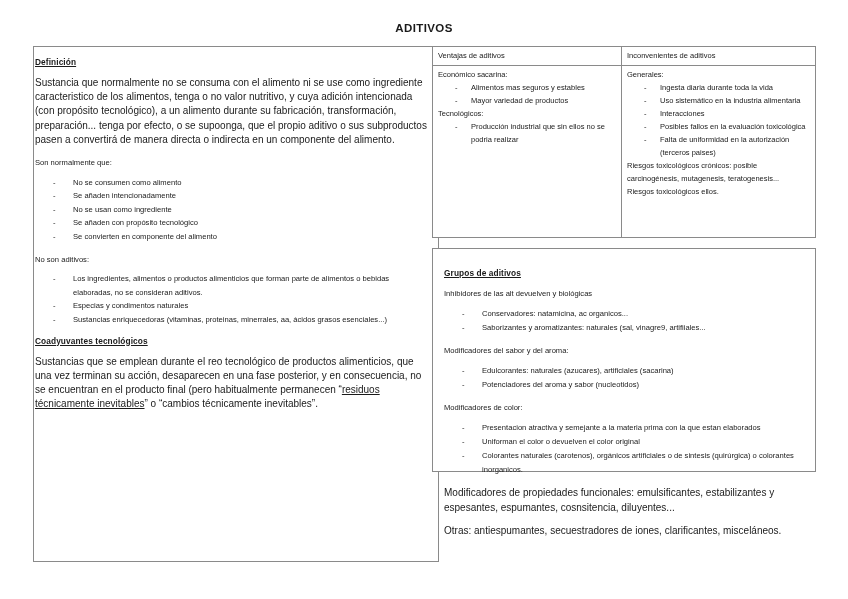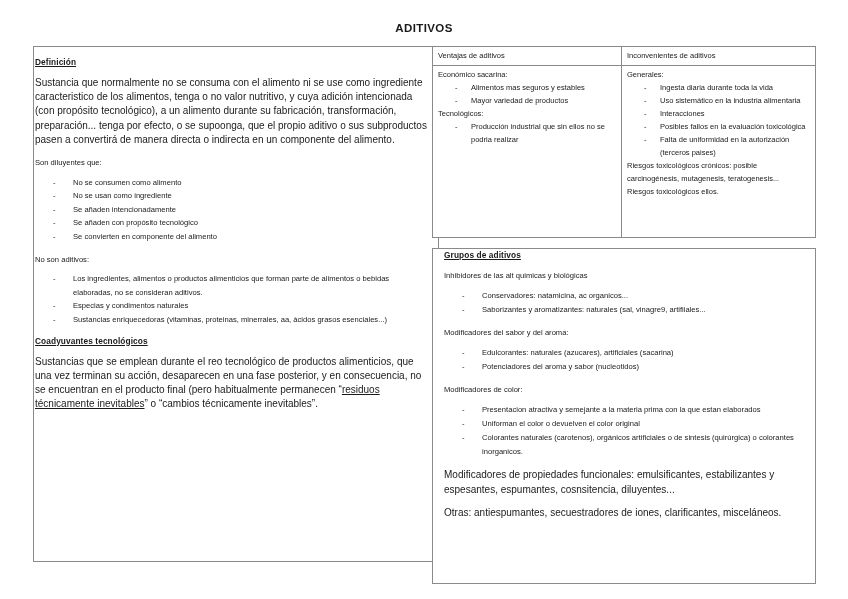--- a/index.html
+++ b/index.html
@@ -73,22 +73,22 @@
     width: 194px;
     box-sizing: border-box;
     padding: 2px 5px 3px 5px;
   }
 
   
   #groups-box {
     left: 432px;
     top: 248px;
     width: 384px;
-    height: 336px;
-    padding: 1px 10px 8px 11px;
+    height: 224px;
+    padding: 19px 10px 8px 11px;
   }
 
   
   .heading {
     font-size: 8.3px;
     font-weight: bold;
     text-decoration: underline;
     margin: 0 0 9px 0;
     letter-spacing: 0.1px;
   }
@@ -147,26 +147,26 @@
 <body>
 
 <div id="page-title">ADITIVOS</div>
 
 <div class="box" id="definition-box">
 
   <div class="heading">Definición</div>
 
   <div class="para">Sustancia que normalmente no se consuma con el alimento ni se use como ingrediente caracteristico de los alimentos, tenga o no valor nutritivo, y cuya adición intencionada (con propósito tecnológico), a un alimento durante su fabricación, transformación, preparación... tenga por efecto, o se supoonga, que el propio aditivo o sus subproductos pasen a convertirá de manera directa o indirecta en un componente del alimento.</div>
 
-  <div class="lead">Son diluyentes que:</div>
+  <div class="lead">Son normalmente que:</div>
 
   <ul class="dash compact">
     <li>No se consumen como alimento</li>
+    <li>Se añaden intencionadamente</li>
     <li>No se usan como ingrediente</li>
-    <li>Se añaden intencionadamente</li>
     <li>Se añaden con propósito tecnológico</li>
     <li>Se convierten en componente del alimento</li>
   </ul>
 
   <div class="lead">No son aditivos:</div>
 
   <ul class="dash compact">
     <li>Los ingredientes, alimentos o productos alimenticios que forman parte de alimentos o bebidas elaboradas, no se consideran aditivos.</li>
     <li>Especias y condimentos naturales</li>
     <li>Sustancias enriquecedoras (vitaminas, proteinas, minerrales, aa, ácidos grasos esenciales...)</li>
@@ -212,21 +212,21 @@
       <div class="cell-head">Riesgos toxicológicos ellos.</div>
     </div>
 
   </div>
 </div>
 
 <div class="box" id="groups-box">
 
   <div class="heading">Grupos de aditivos</div>
 
-  <div class="lead">Inhibidores de las alt quimicas y biológicas</div>
+  <div class="lead">Inhibidores de las alt devuelven y biológicas</div>
   <ul class="dash">
     <li>Conservadores: natamicina, ac organicos...</li>
     <li>Saborizantes y aromatizantes: naturales (sal, vinagre9, artifiiales...</li>
   </ul>
 
   <div class="lead">Modificadores del sabor y del aroma:</div>
   <ul class="dash">
     <li>Edulcorantes: naturales (azucares), artificiales (sacarina)</li>
     <li>Potenciadores del aroma y sabor (nucleotidos)</li>
   </ul>

